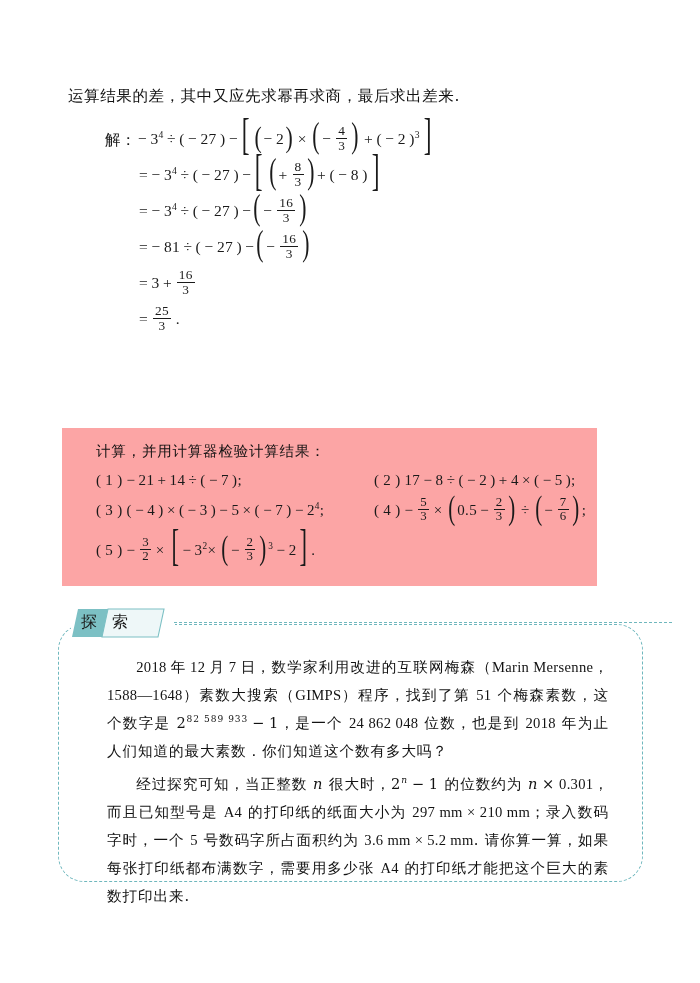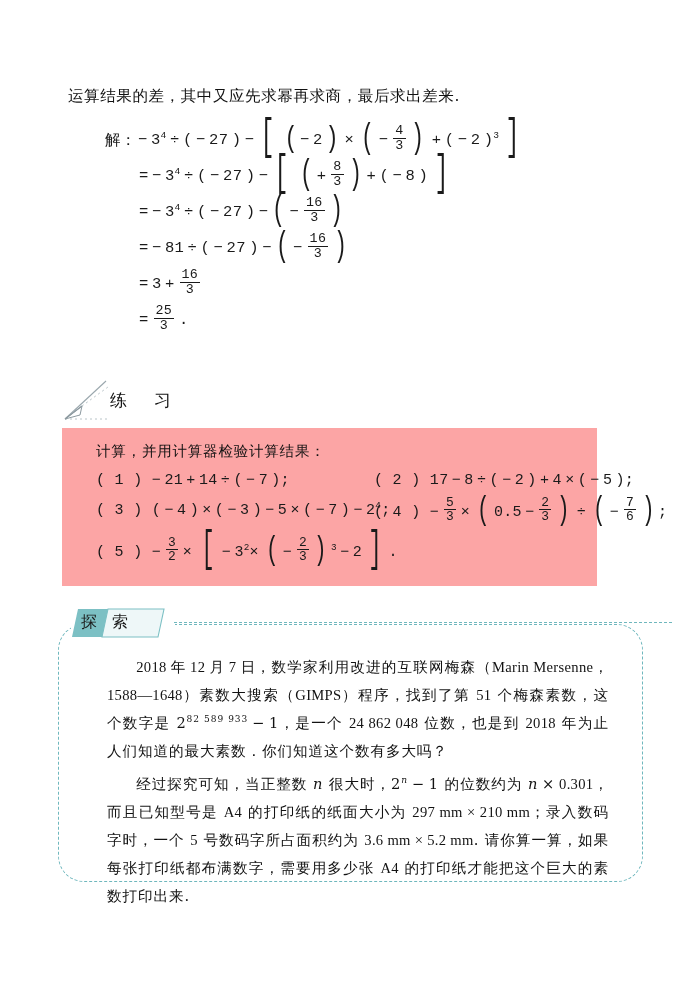--- a/index.html
+++ b/index.html
@@ -19,21 +19,21 @@
   .page {
     position: relative;
     width: 700px;
     height: 983px;
     box-sizing: border-box;
     padding-left: 26px;
   }
 
   
   .math {
-    font-family: Liberation Mono, monospace;
+    font-family: Liberation Serif, serif;
     font-size: 15.5px;
     white-space: nowrap;
     letter-spacing: 0.3px;
   }
   .cjk {
     font-family: "DejaVu Sans", "Liberation Sans", sans-serif;
   }
 
   sup.exp {
     font-size: 0.62em;
@@ -343,30 +343,20 @@
 
     <div class="sol-row">
       <span class="sol-indent"></span>
       <span class="math">= <span class="frac">
             <span class="num">25</span>
             <span class="den">3</span>
           </span> .</span>
     </div>
   </div>
 
-  <div class="exercise-head">
-    <svg class="pencil-svg" width="48" height="44" viewBox="0 0 48 44">
-      <line x1="3" y1="40" x2="44" y2="2" stroke="#9aa7ad" stroke-width="1.1"></line>
-      <line x1="3" y1="40" x2="20" y2="27" stroke="#8d9aa0" stroke-width="1.1"></line>
-      <line x1="3" y1="40" x2="46" y2="40" stroke="#b9c4c8" stroke-width="1" stroke-dasharray="2 3"></line>
-      <line x1="20" y1="27" x2="46" y2="8" stroke="#b9c4c8" stroke-width="1" stroke-dasharray="2 3"></line>
-      <path d="M3 40 L18 36 L20 27 Z" fill="none" stroke="#8d9aa0" stroke-width="1"></path>
-    </svg>
-    <div class="exercise-title">练　习</div>
-  </div>
 
   <div class="exercise-box">
     <div class="ex-intro">计算，并用计算器检验计算结果：</div>
 
     <div class="ex-item col-a math" style="top:44px;">
       <span>( 1 )</span>
       <span>− 21 + 14 ÷ ( − 7 );</span>
     </div>
 
     <div class="ex-item col-b math" style="top:44px;">

